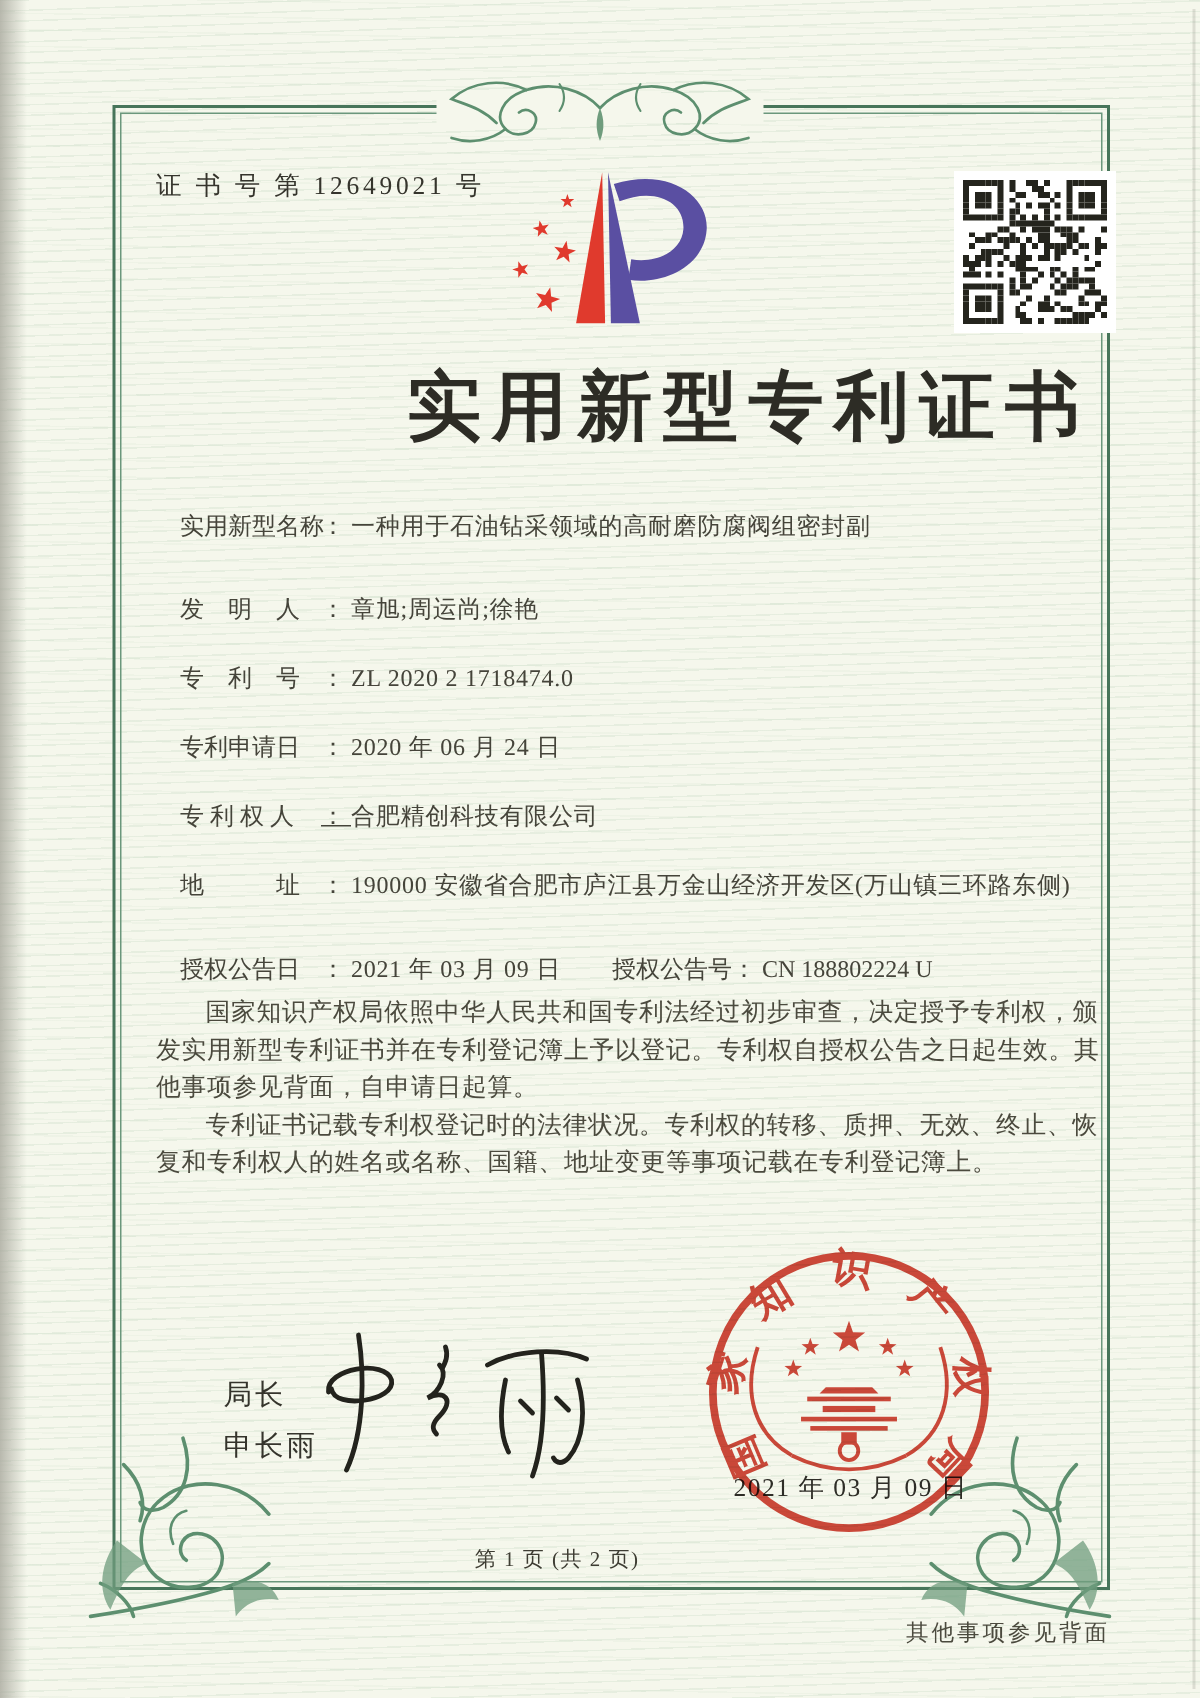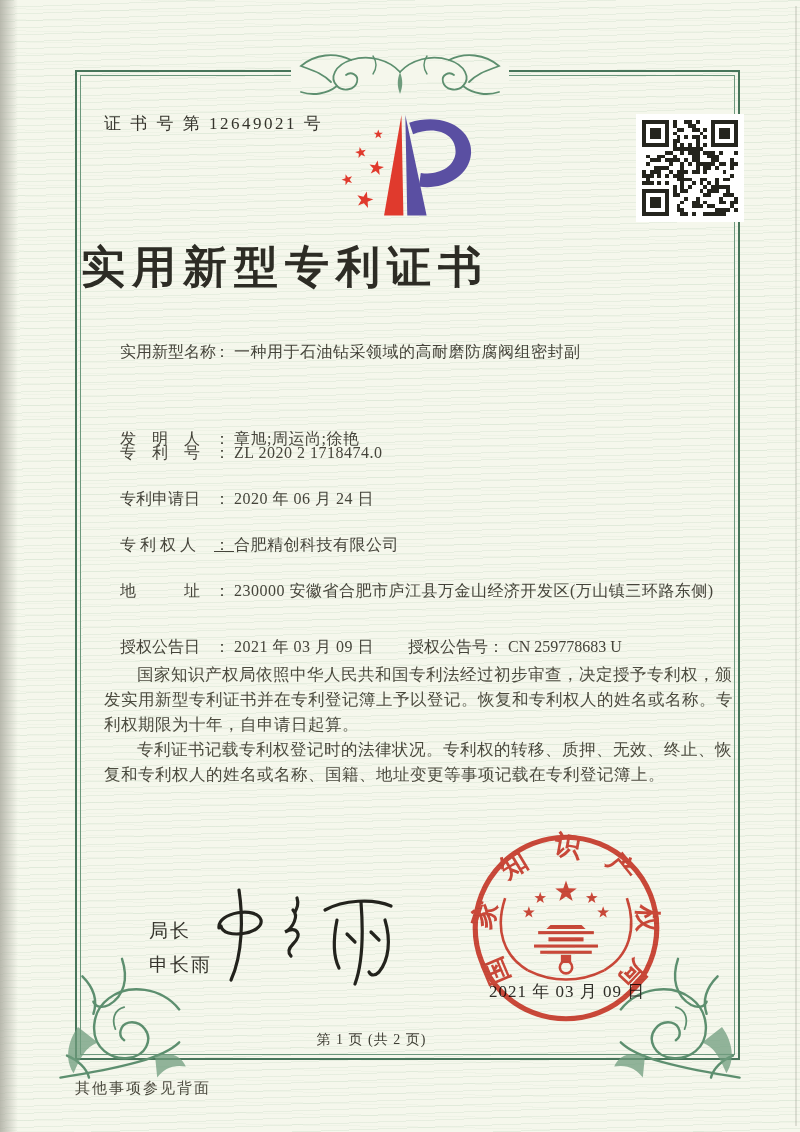--- a/index.html
+++ b/index.html
@@ -38,50 +38,50 @@
   }
   .logo{position:absolute;left:328px;top:106px;}
   .qr{
     position:absolute;left:636px;top:114px;width:96px;height:96px;
     background:#fff;padding:6px;
     display:grid;grid-template-columns:repeat(25,1fr);grid-template-rows:repeat(25,1fr);
   }
   .qr span{display:block;}
   .qr span.on{background:#24241d;}
   .page-title{
-    position:absolute;left:81px;top:238px;width:665px;margin:0;
-    text-align:left;font-size:44px;font-weight:600;letter-spacing:7px;
+    position:absolute;left:62px;top:238px;width:665px;margin:0;
+    text-align:right;font-size:50px;font-weight:600;letter-spacing:7px;
     color:#2d2c25;
   }
   .fields{position:absolute;left:104px;top:340px;width:616px;font-size:16px;color:#45443a;}
   .frow{position:absolute;left:16px;width:616px;line-height:24px;}
   .frow .lbl{display:inline-block;width:94px;white-space:nowrap;vertical-align:top;}
   .frow .colon{vertical-align:top;}
   .frow .val{display:inline-block;vertical-align:top;max-width:486px;letter-spacing:.5px;}
-  .frow.r0{top:0;}   .frow.r1{top:55px;margin-top:32px;}  .frow.r2{top:101px;}
+  .frow.r0{top:0;}   .frow.r1{top:55px;}  .frow.r2{top:101px;}
   .frow.r3{top:147px;}.frow.r4{top:193px;text-decoration:underline;}.frow.r5{top:239px;}
   .frow.r6{top:295px;}
   .grant-no{position:absolute;left:288px;top:0;white-space:nowrap;}
   .body-paras{
     position:absolute;left:104px;top:662px;width:634px;
     font-size:16.5px;line-height:25px;color:#4b4a3e;letter-spacing:.5px;
   }
   .body-paras p{margin:0;text-indent:2em;}
   .officer{position:absolute;left:106px;top:914px;font-size:19px;color:#35342c;letter-spacing:2px;line-height:34px;margin-left:43px;}
   .signature{position:absolute;left:205px;top:876px;pointer-events:none;}
   .seal-date{
     position:absolute;left:489px;top:980px;font-size:17px;color:#2e2d27;letter-spacing:1px;
   }
   .seal{position:absolute;left:468px;top:830px;opacity:.92;mix-blend-mode:multiply;}
   .page-num{
     position:absolute;left:75px;top:1031px;width:593px;text-align:center;
     font-size:14px;color:#3e3d33;letter-spacing:1px;
   }
   .back-note{
-    position:absolute;left:75px;top:1079px;width:665px;text-align:left;
+    position:absolute;left:75px;top:1079px;width:665px;text-align:right;
     font-size:15px;color:#4b4a3e;letter-spacing:2px;
   }
 </style>
 </head>
 <body>
 
 <div class="paper-waves"></div>
 
 <svg width="0" height="0" style="position:absolute">
   <defs>
@@ -785,34 +785,34 @@
   <div class="frow r3">
     <span class="lbl">专利申请日</span><span class="colon">：</span>
     <span class="val">2020 年 06 月 24 日</span>
   </div>
   <div class="frow r4">
     <span class="lbl">专 利 权 人</span><span class="colon">：</span>
     <span class="val">合肥精创科技有限公司</span>
   </div>
   <div class="frow r5">
     <span class="lbl">地　　　址</span><span class="colon">：</span>
-    <span class="val">230000 安徽省合肥市庐江县万金山经济开发区(万山镇三环路东侧)</span>
+    <span class="val">190000 安徽省合肥市庐江县万金山经济开发区(万山镇三环路东侧)</span>
   </div>
   <div class="frow r6">
     <span class="lbl">授权公告日</span><span class="colon">：</span>
     <span class="val">2021 年 03 月 09 日</span>
     <span class="grant-no">
       <span>授权公告号</span><span>：</span>
-      <span>CN 259778683 U</span>
+      <span>CN 188802224 U</span>
     </span>
   </div>
 </div>
 
 <div class="body-paras">
-  <p>国家知识产权局依照中华人民共和国专利法经过初步审查，决定授予专利权，颁发实用新型专利证书并在专利登记簿上予以登记。恢复和专利权人的姓名或名称。专利权期限为十年，自申请日起算。</p>
+  <p>国家知识产权局依照中华人民共和国专利法经过初步审查，决定授予专利权，颁发实用新型专利证书并在专利登记簿上予以登记。专利权自授权公告之日起生效。其他事项参见背面，自申请日起算。</p>
   <p>专利证书记载专利权登记时的法律状况。专利权的转移、质押、无效、终止、恢复和专利权人的姓名或名称、国籍、地址变更等事项记载在专利登记簿上。</p>
 </div>
 
 <div class="officer">
   <div>局长</div>
   <div>申长雨</div>
 </div>
 
 <svg class="signature" width="210" height="110" viewBox="0 0 210 110" fill="none" stroke="#23231d" stroke-width="3.2" stroke-linecap="round">
   <path d="M14,52 C12,36 52,30 56,44 C59,58 18,64 16,50"></path>

